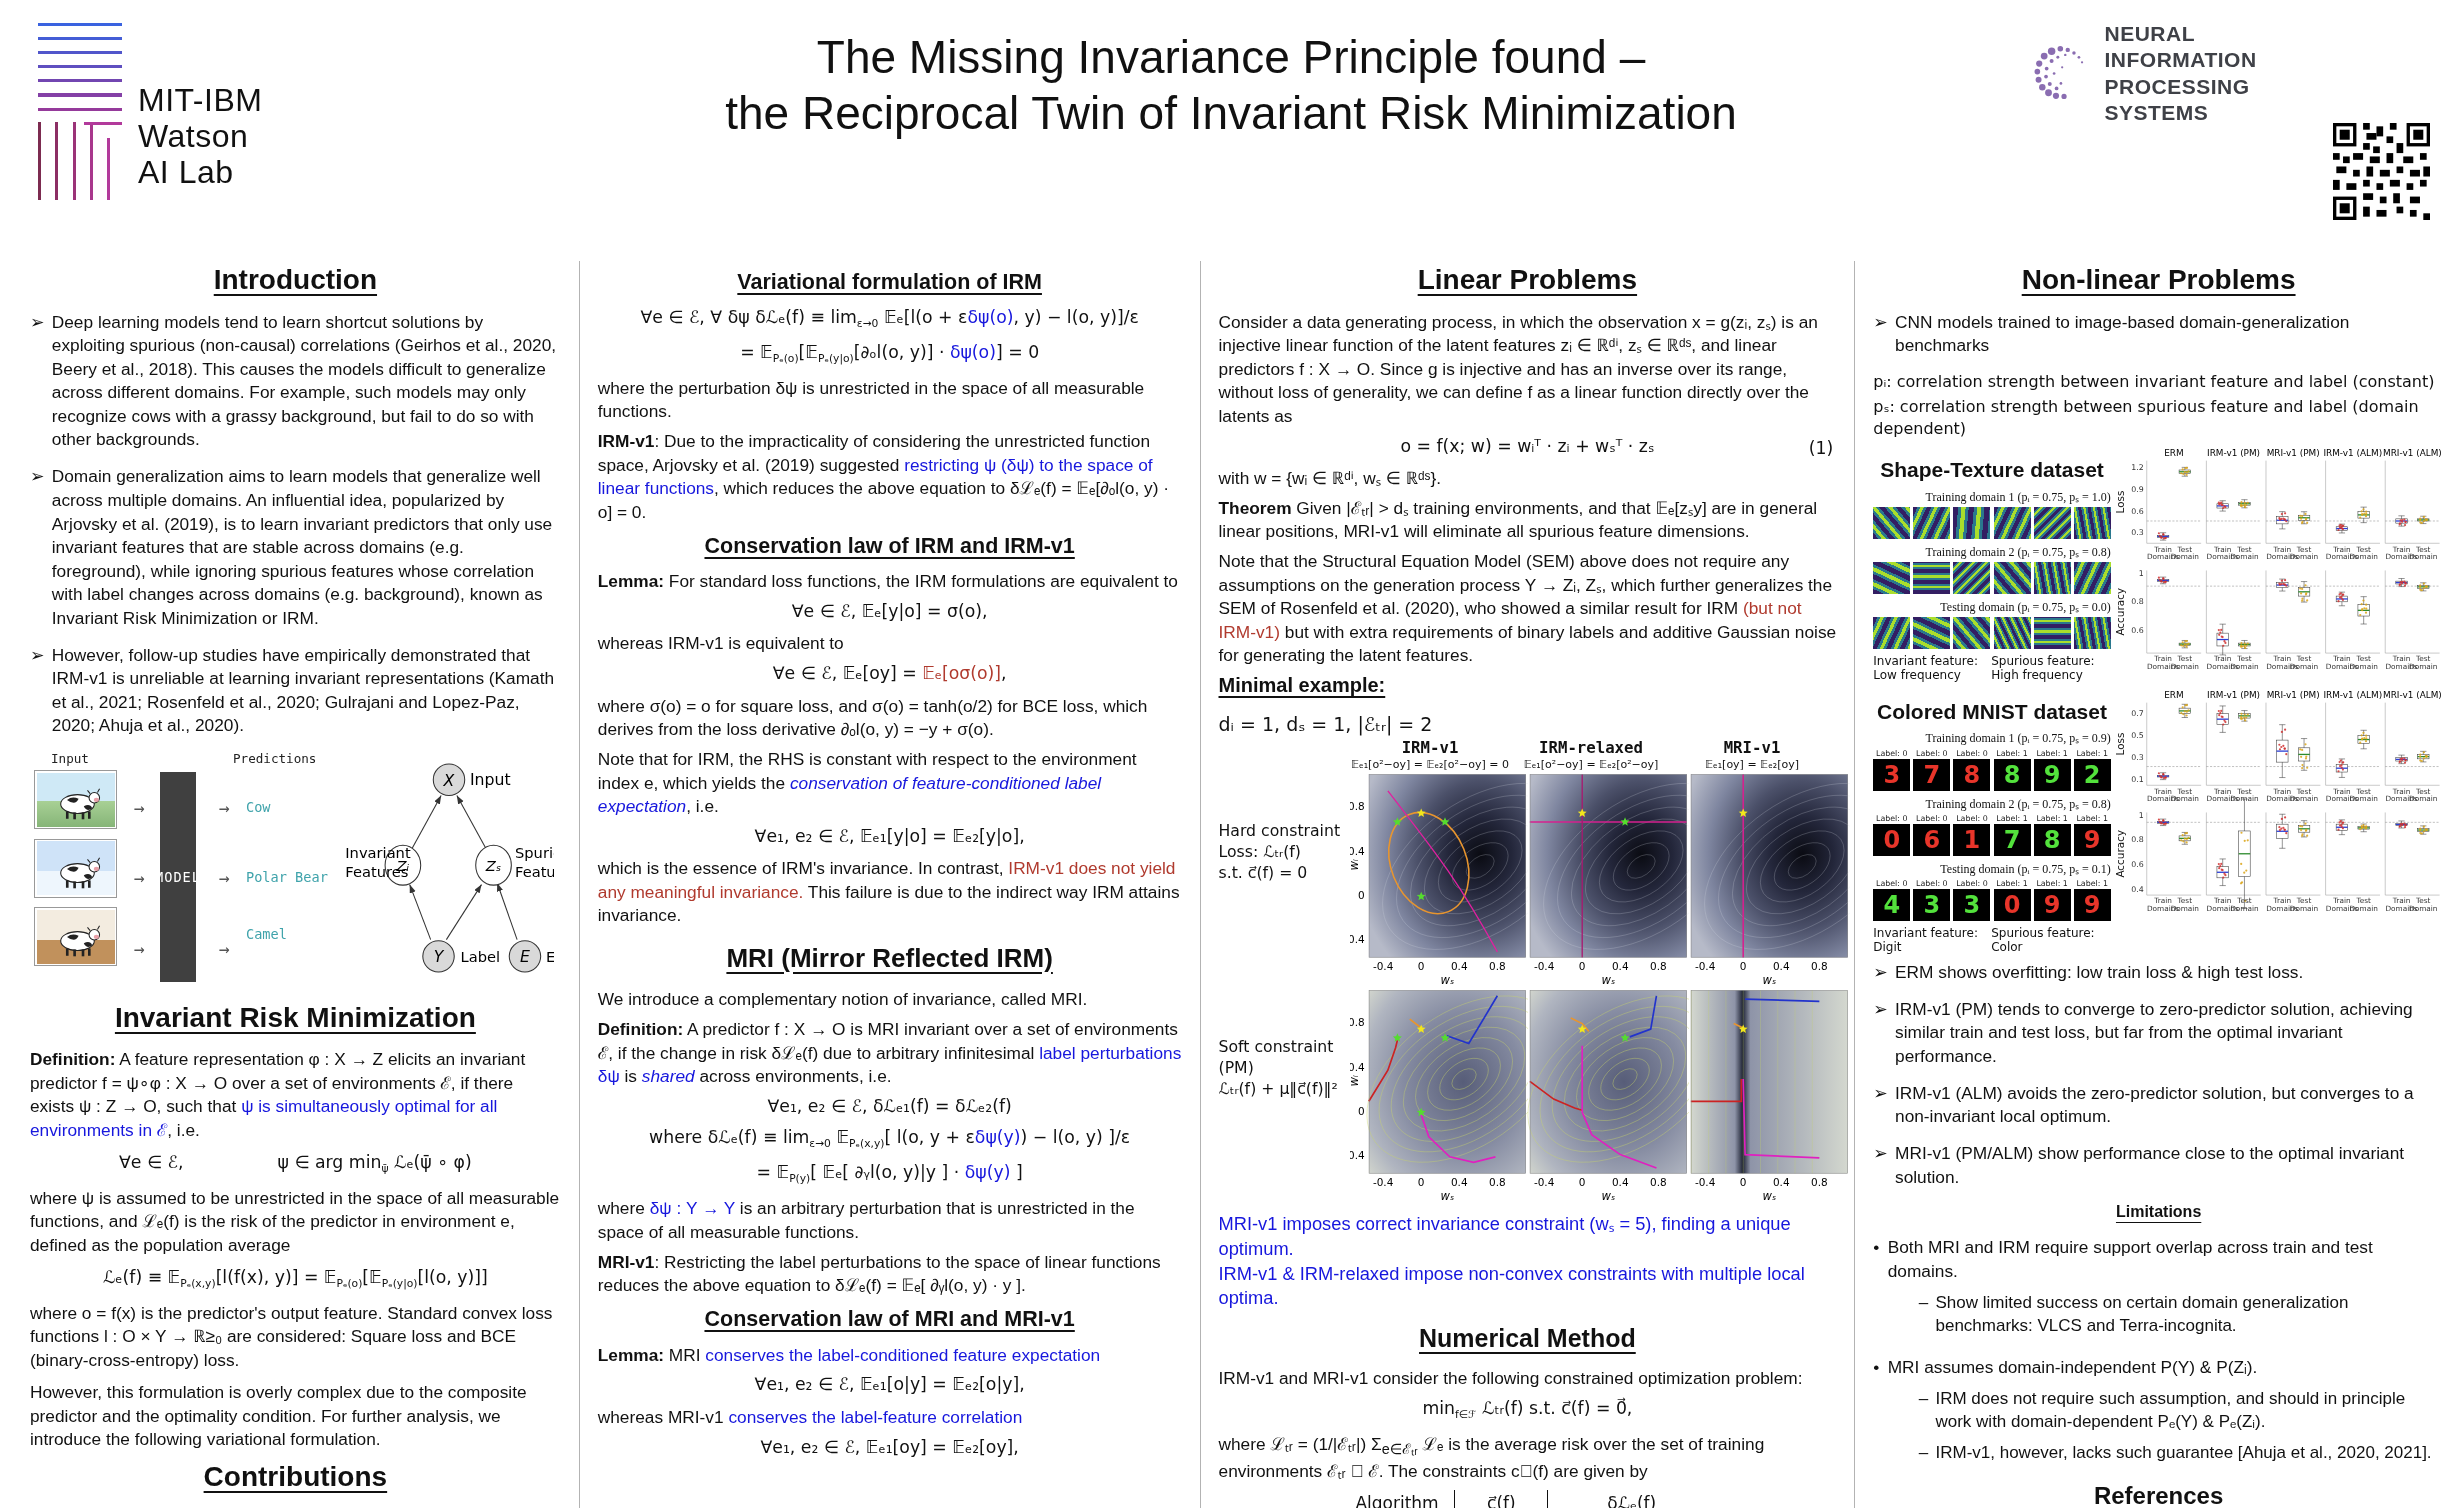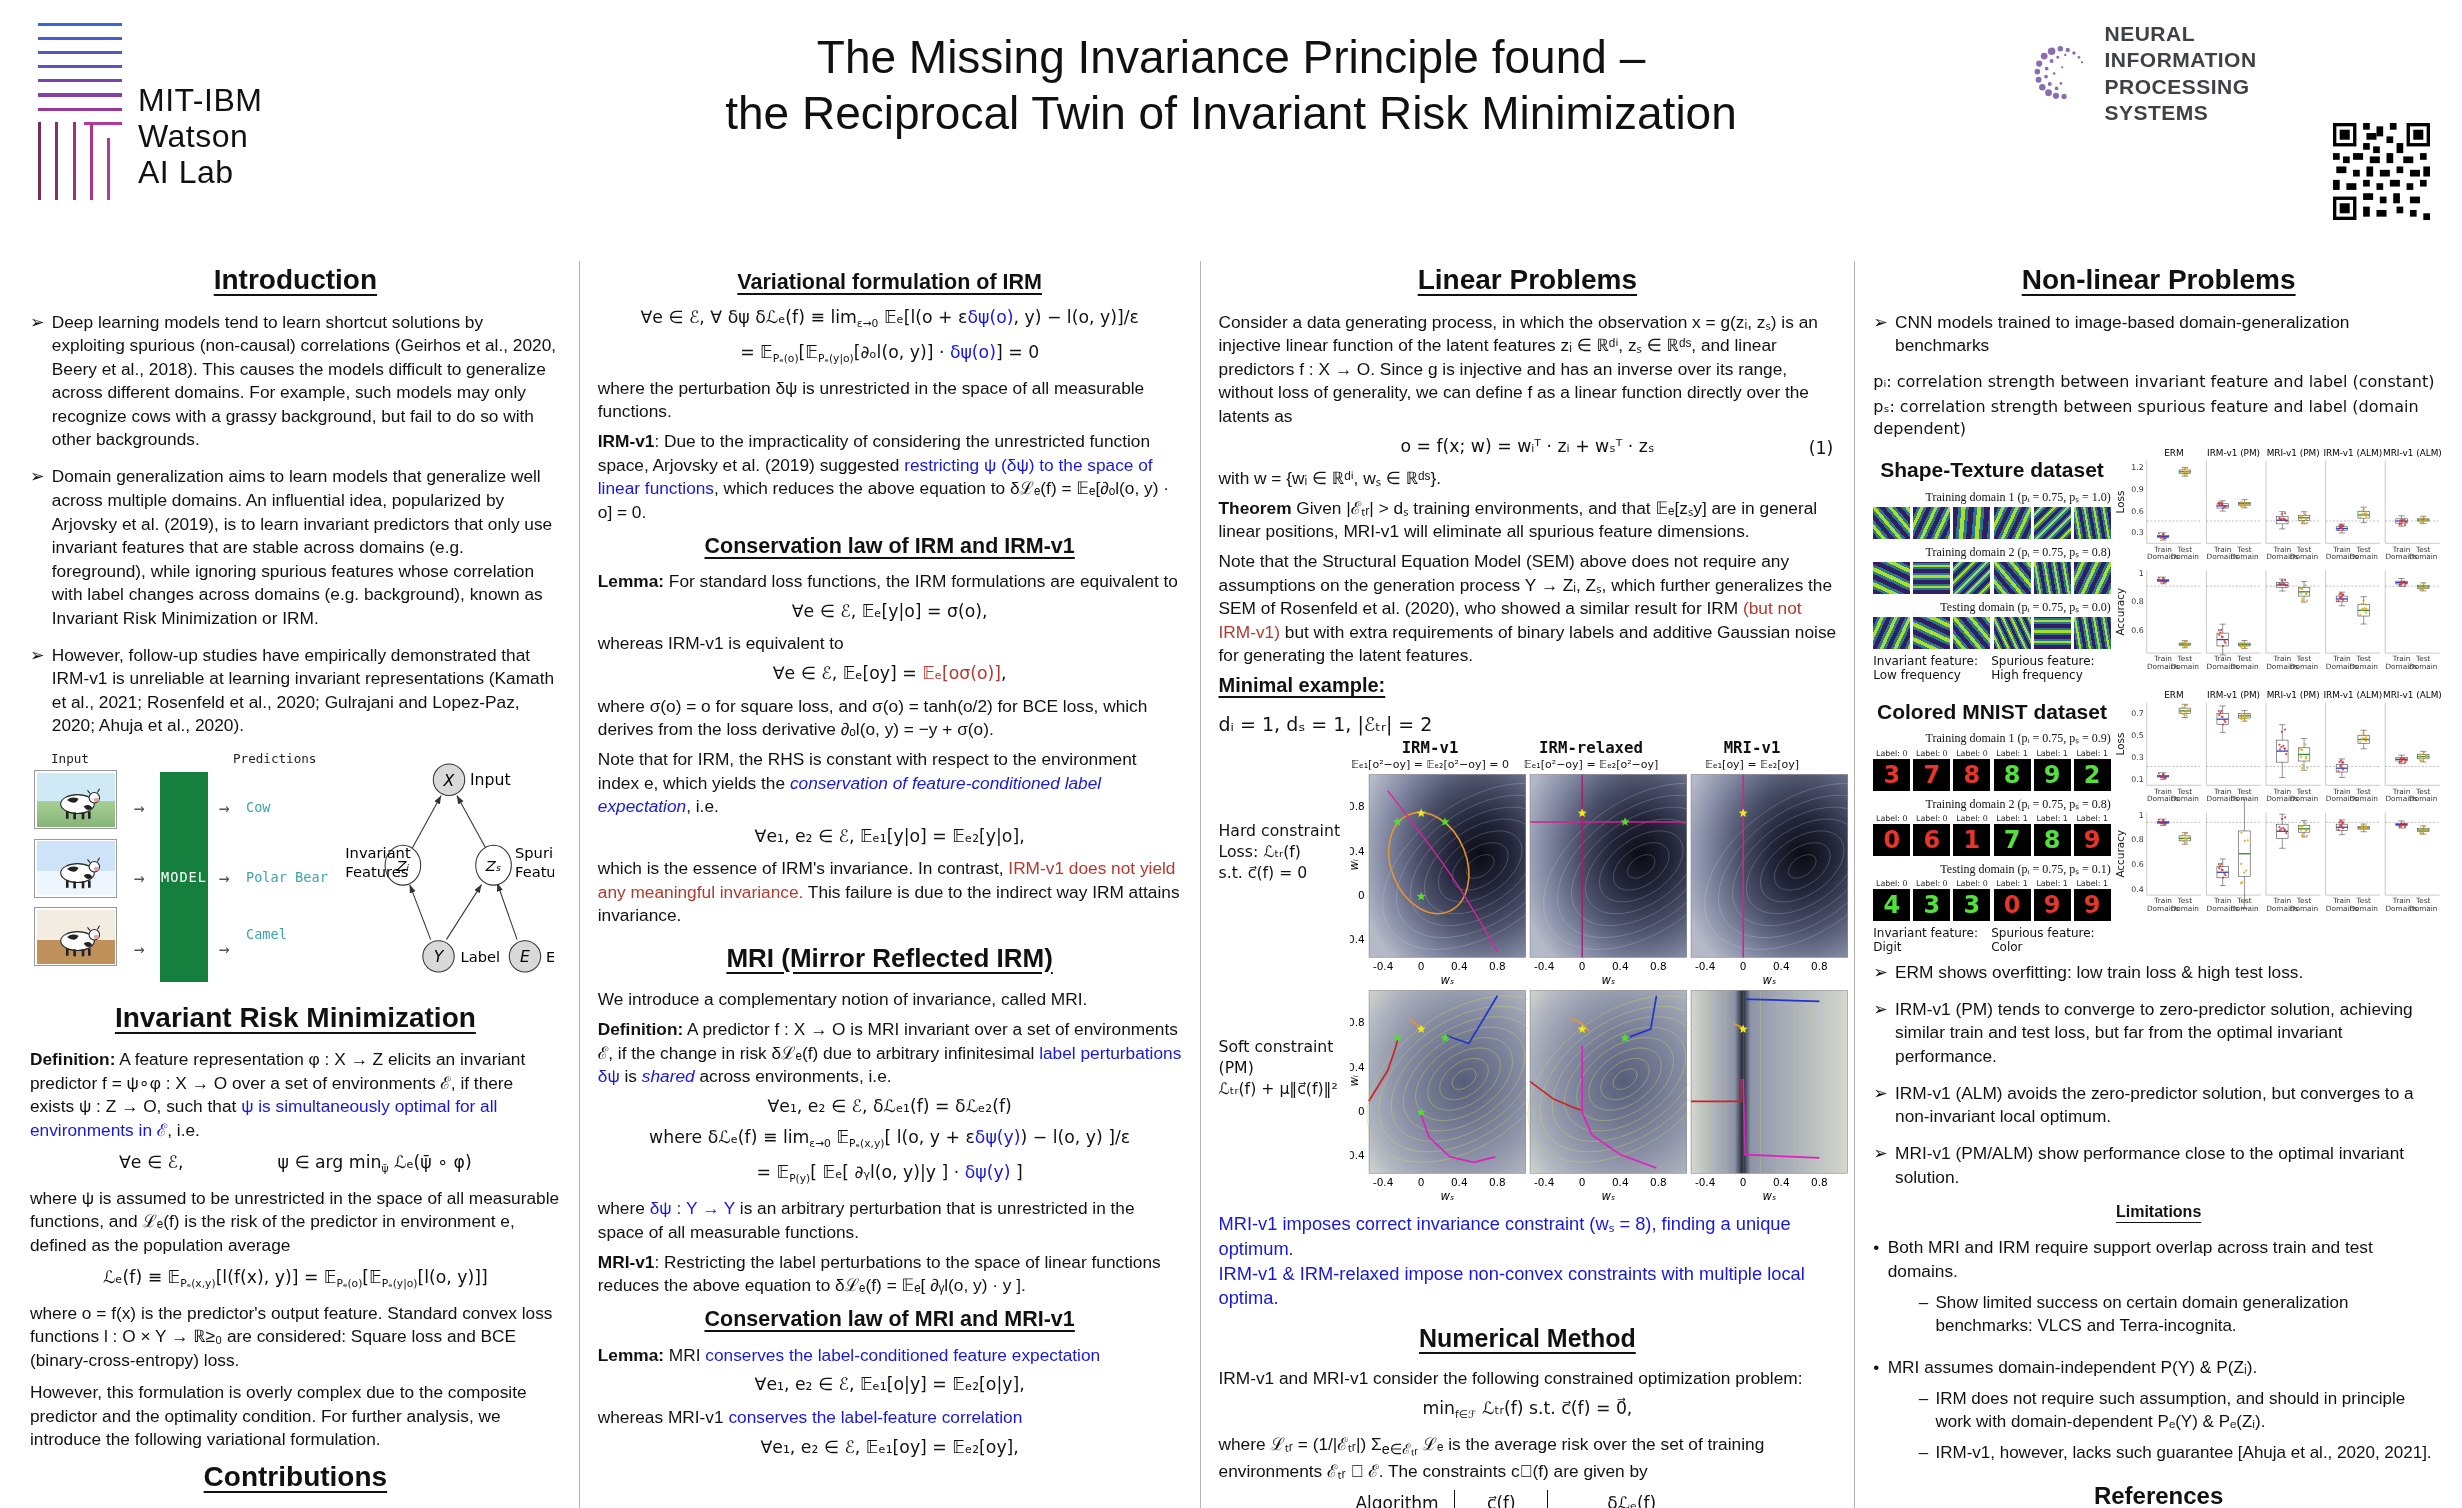--- a/index.html
+++ b/index.html
@@ -54,21 +54,21 @@
   .cowtile { width:83px; height:59px; border:1.6px solid #999; background:#fff; padding:1.6px; }
   .cowtile .inner { width:100%; height:100%; position:relative; overflow:hidden; }
   .bg-grass { background:linear-gradient(#cfe9f6 52%, #a8d095 52%, #86b578 100%); }
   .bg-snow  { background:linear-gradient(#cfe3f8 55%, #eef6fd 55%); }
   .bg-sand  { background:linear-gradient(#f3ece0 55%, #c1915c 55%); }
   .cowtile svg { position:absolute; left:9.4px; top:11.5px; }
   .figlab { font-size:12.6px; color:#222; }
   .lab-input { position:absolute; left:21px; top:0; }
   .lab-pred { position:absolute; left:203px; top:0; }
   .arr { position:absolute; font-size:18px; color:#555; }
-  .modelbox { position:absolute; left:130px; top:21px; width:48px; height:210px; background:#15803d; color:#fff; display:flex; align-items:center; justify-content:center; font-size:13.6px; letter-spacing:1px; }
+  .modelbox { position:absolute; left:130px; top:21px; width:36px; height:210px; background:#404040; color:#fff; display:flex; align-items:center; justify-content:center; font-size:13.6px; letter-spacing:1px; }
   .predlab { position:absolute; font-size:13.6px; color:#3fa3ab; }
   .fig1-right { flex:1; }
 
   
   .mini-head { display:flex; justify-content:center; gap:15.7px; align-items:baseline; margin:5.2px 0 3.1px;flex-direction:column; }
   .mini-head .lbl { font-size:20px; font-weight:bold; text-decoration:underline; text-underline-offset:3.7px; }
   .mini-head .prm { font-family:"DejaVu Sans", sans-serif; font-size:19px; }
   .mini-grid { display:grid; grid-template-columns:131px 161px 161px 161px; }
   .mg-rowlab { font-size:15.7px; line-height:1.35; padding-top:47px; font-family:"DejaVu Sans", sans-serif; }
   .mg-title { text-align:center; font-family:"DejaVu Sans Mono", monospace; font-size:15.7px; font-weight:bold; }
@@ -660,21 +660,21 @@
                 <rect x="0.5" y="0.5" width="299" height="349" fill="none" stroke="#888"></rect>
               </g>
               <text x="63.27272727272728" y="376" font-size="20" text-anchor="middle">-0.4</text>
               <text x="136" y="376" font-size="20" text-anchor="middle">0</text>
               <text x="208.72727272727275" y="376" font-size="20" text-anchor="middle">0.4</text>
               <text x="281.4545454545455" y="376" font-size="20" text-anchor="middle">0.8</text>
               <text x="186" y="402" font-size="22" font-style="italic" text-anchor="middle">wₛ</text>
             </svg></div>
       </div>
       <div class="mini-cap blue">
-        <div>MRI-v1 imposes correct invariance constraint (wₛ = 8), finding a unique optimum.</div>
+        <div>MRI-v1 imposes correct invariance constraint (wₛ = 5), finding a unique optimum.</div>
         <div>IRM-v1 &amp; IRM-relaxed impose non-convex constraints with multiple local optima.</div>
       </div>
 
       <div class="h-big" style="font-size:25px; margin-top:12.6px">Numerical Method</div>
       <p>IRM-v1 and MRI-v1 consider the following constrained optimization problem:</p>
       <div class="eq"><span>min</span><sub>f∈ℱ</sub><span> ℒₜᵣ(f)          s.t.   c⃗(f) = 0⃗,</span></div>
       <p><span>where ℒₜᵣ = (1/|ℰₜᵣ|) Σ</span><sub>e∈ℰₜᵣ</sub><span> ℒₑ is the average risk over the set of training environments ℰₜᵣ ⊂ ℰ.  The constraints c⃗(f) are given by</span></p>
       <table class="ntab">
         <thead>
             <tr>

